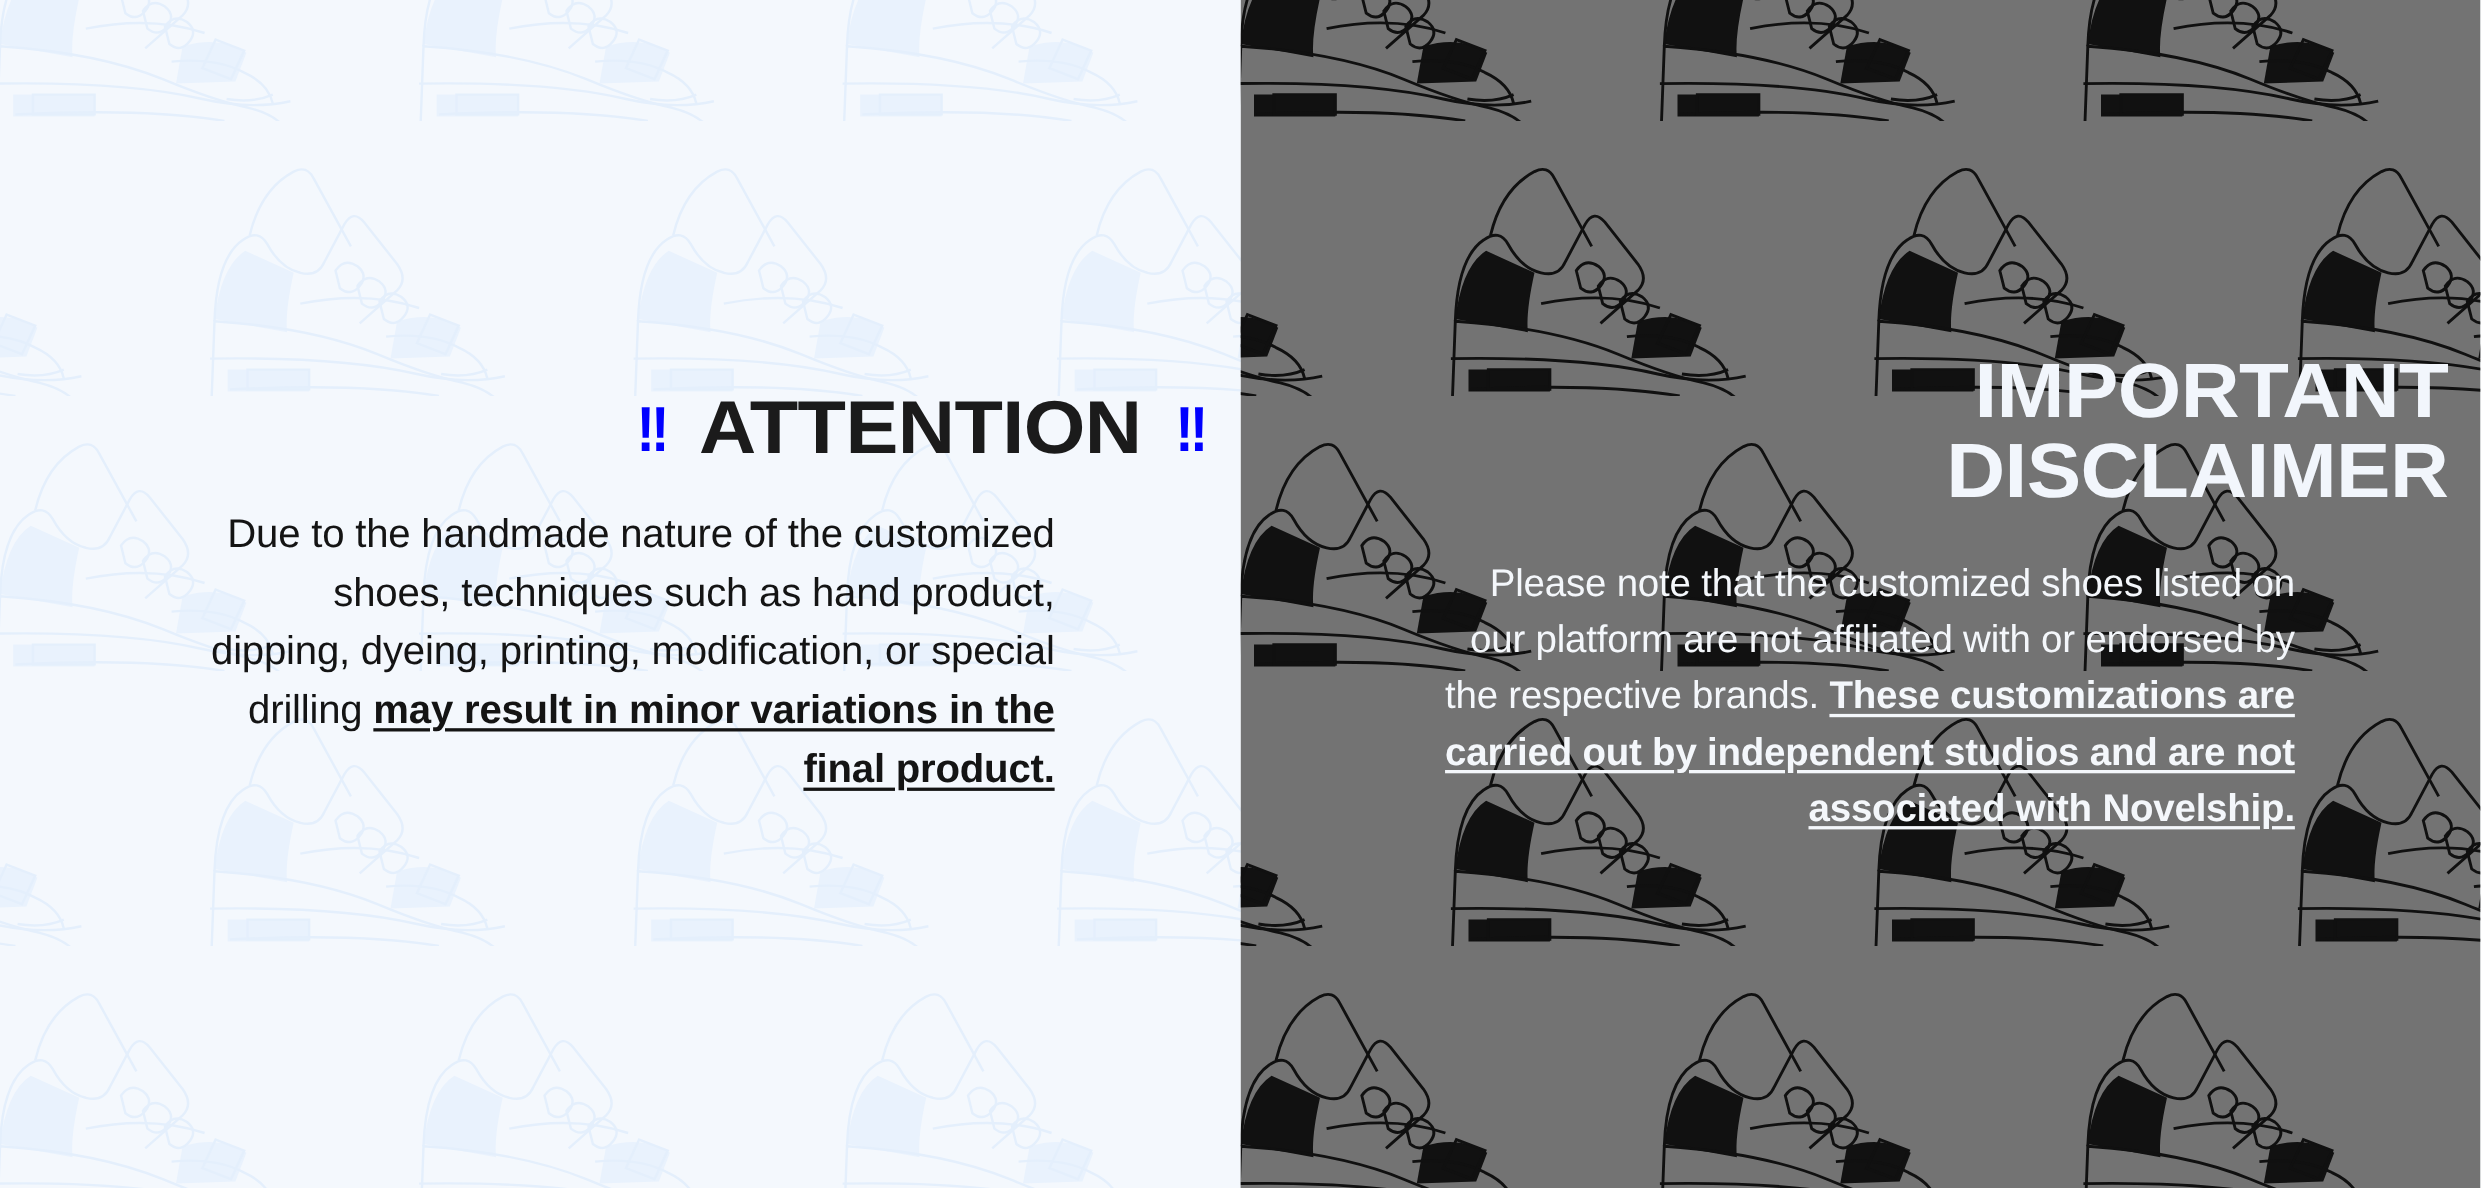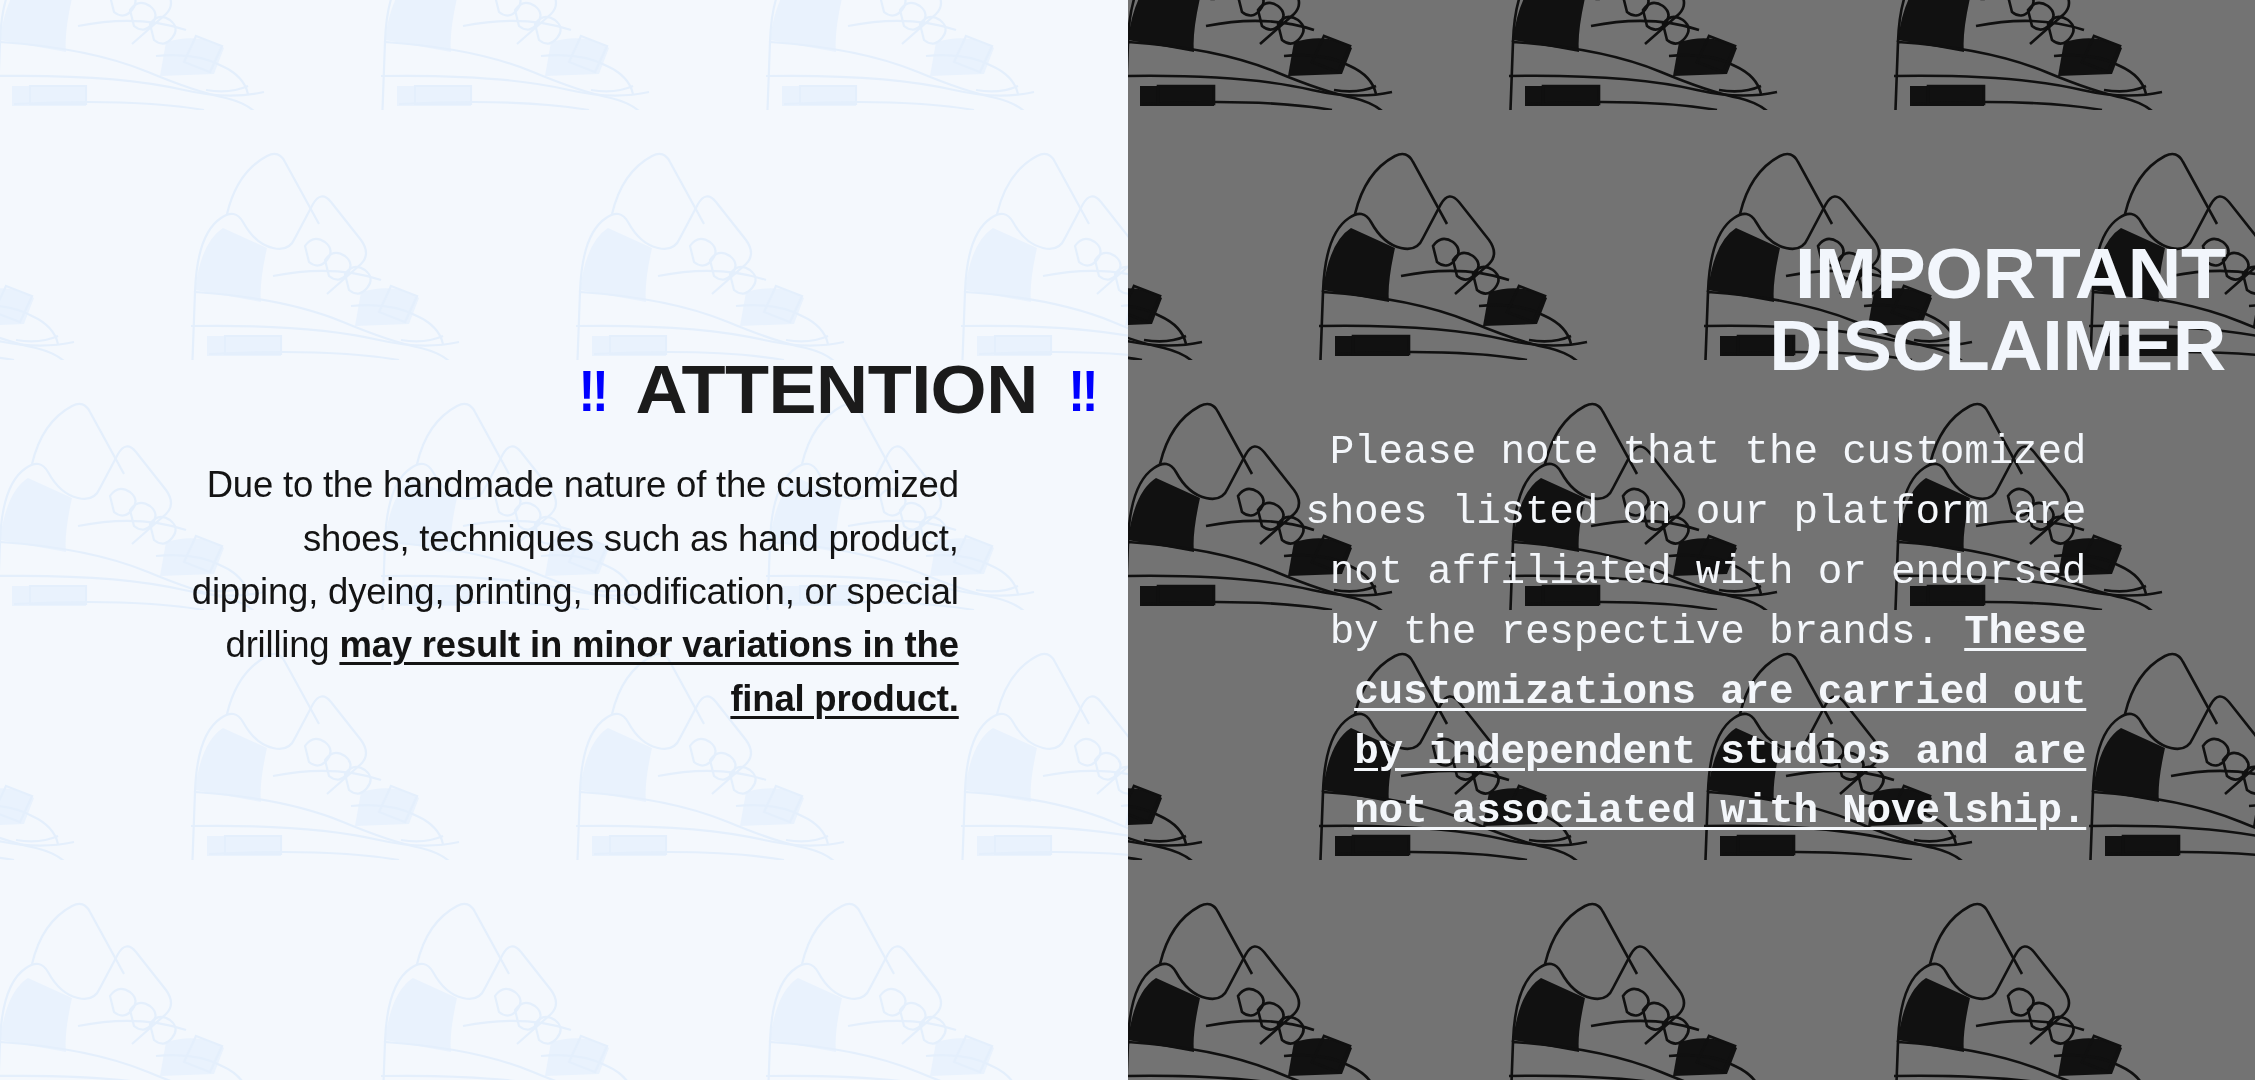--- a/index.html
+++ b/index.html
@@ -94,27 +94,26 @@
   .disclaimer-heading{
     font-size:70px;
     line-height:1.04;
     font-weight:bold;
     letter-spacing:-0.5px;
     color:#F2F6FC;
     transform:scaleX(1.06);
     margin-bottom:40px;
   }
   .body-right{
-    font-size:41px;
+    font-size:35px;
     line-height:1.46;
     color:#F4F7FB;
     max-width:790px;
     margin:0 auto;
     letter-spacing:-0.2px;
-    font-family:Liberation Mono, monospace;
   }
   .body-right .emph{
     font-weight:bold;
     text-decoration:underline;
     text-underline-offset:5px;
     text-decoration-thickness:3px;
   }
 </style>
 </head>
 <body>

